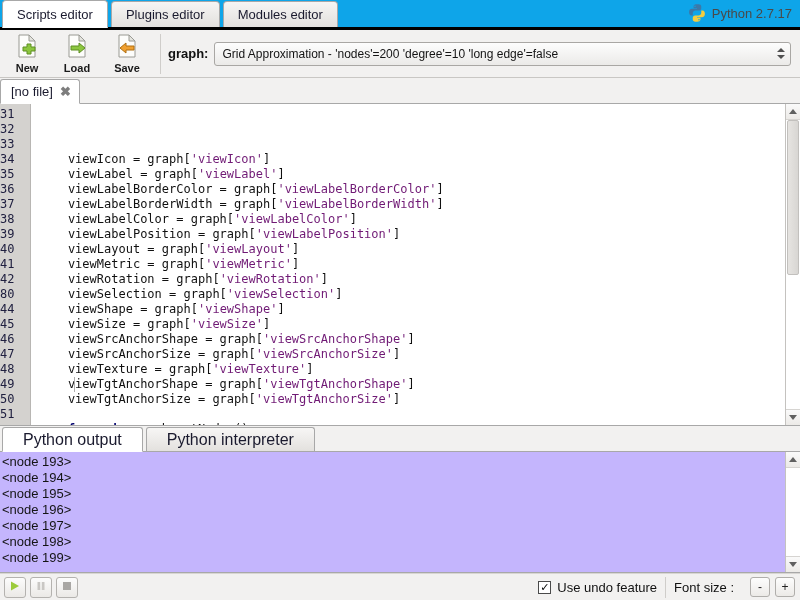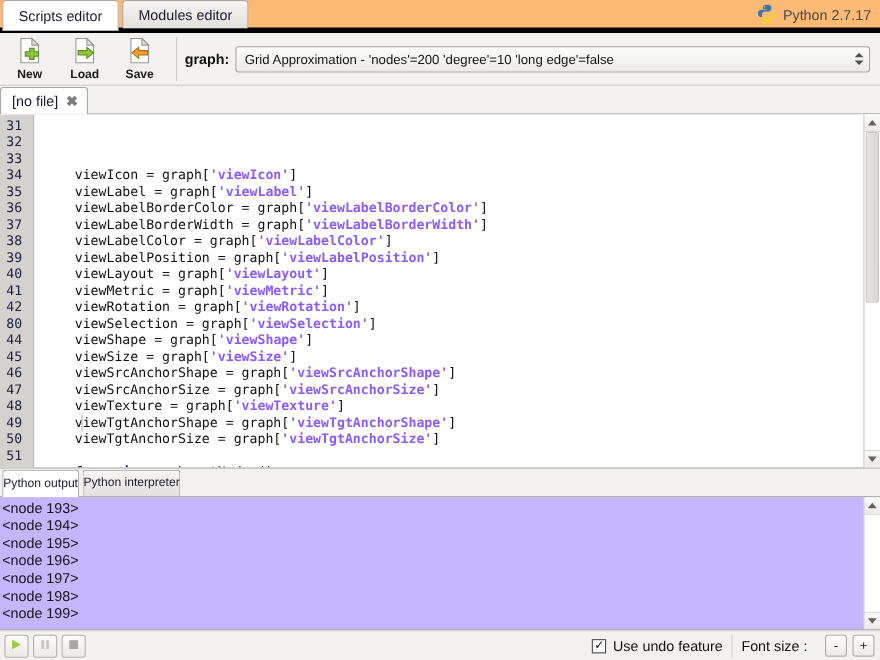--- a/index.html
+++ b/index.html
@@ -21,25 +21,25 @@
     height: 600px;
     position: relative;
     display: flex;
     flex-direction: column;
     background: #f2f1f0;
   }
 
   
   .topbar {
     height: 30px;
-    background: #fdba74;
-    display: flex;
-    align-items: flex-start;
-    position: relative;
-    border-bottom: 5px solid #000000;
+    background: #0ea5e9;
+    display: flex;
+    align-items: flex-end;
+    position: relative;
+    border-bottom: 3px solid #000000;
     box-sizing: border-box;
   }
   .tab {
     height: 26px;
     line-height: 25px;
     padding: 0 14px;
     font-size: 13px;
     color: #1a1a2e;
     background: linear-gradient(to bottom, #f6f5f4 0%, #e2e0dd 100%);
     border: 1px solid #a8a8a8;
@@ -202,37 +202,37 @@
     border-right: 1px solid #b8b6b3;
     padding-top: 3px;
     box-sizing: border-box;
     flex: none;
   }
   .gutter div {
     font-family: "DejaVu Sans Mono", monospace;
     font-size: 12px;
     line-height: 15px;
     color: #202040;
-    text-align: center;
+    text-align: left;
     padding-right: 4px;
   }
   .code {
     flex: 1;
     padding-top: 3px;
     padding-left: 8px;
     font-family: "DejaVu Sans Mono", monospace;
     font-size: 12px;
     line-height: 15px;
     color: #101010;
     white-space: pre;
     overflow: hidden;
     position: relative;
   }
   .code .ln { height: 15px; }
-  .str { color: #8b5cf6; font-weight: bold; }
+  .str { color: #701a75; }
   .kw  { color: #00006e; font-weight: bold; }
   .caret-guide {
     position: absolute;
     left: 43px;
     top: 273px;
     width: 1px;
     height: 15px;
     background: #b0b0b0;
   }
 
@@ -280,22 +280,22 @@
     height: 26px;
     background: #f2f1f0;
     display: flex;
     align-items: flex-end;
     border-bottom: 1px solid #a8a8a8;
     box-sizing: border-box;
   }
   .otab {
     height: 24px;
     line-height: 23px;
-    padding: 0 0;
-    font-size: 11px;
+    padding: 0 20px;
+    font-size: 16px;
     color: #1a1a2e;
     background: linear-gradient(to bottom,#f7f6f5,#e3e1de);
     border: 1px solid #a8a8a8;
     border-bottom: none;
     border-top-left-radius: 3px;
     border-top-right-radius: 3px;
     margin-right: 3px;
     box-sizing: border-box;
     white-space: nowrap;
   }
@@ -398,20 +398,21 @@
     box-sizing: border-box;
   }
 </style>
 </head>
 <body>
 
 <div id="app">
 
   <div class="topbar">
     <div class="tab active">Scripts editor</div>
+    <div class="tab">Plugins editor</div>
     <div class="tab">Modules editor</div>
 
     <div class="python-badge">
       <span>
         <svg width="20" height="20" viewBox="0 0 24 24" aria-hidden="true">
           <path d="M11.9 1.5c-2.2 0-4 .5-4 2.6v2.3h4.1v.6H5.9c-2 0-3.4 1.3-3.4 4 0 2.3.9 3.9 2.8 3.9h1.6v-2.6c0-1.9 1.5-3.3 3.4-3.3h3.9c1.6 0 2.9-1.2 2.9-2.8V4.1c0-1.6-1.4-2.6-3.1-2.6zm-2.3 1.4c.5 0 .9.4.9.9s-.4.9-.9.9-.9-.4-.9-.9.4-.9.9-.9z" fill="#3c78a8"></path>
           <path d="M12.1 22.5c2.2 0 4-.5 4-2.6v-2.3H12v-.6h6.1c2 0 3.4-1.3 3.4-4 0-2.3-.9-3.9-2.8-3.9h-1.6v2.6c0 1.9-1.5 3.3-3.4 3.3H9.8c-1.6 0-2.9 1.2-2.9 2.8v2.1c0 1.6 1.4 2.6 3.1 2.6zm2.3-1.4c-.5 0-.9-.4-.9-.9s.4-.9.9-.9.9.4.9.9-.4.9-.9.9z" fill="#f4cd3f"></path>
         </svg>
       </span>
       <span>Python 2.7.17</span>

